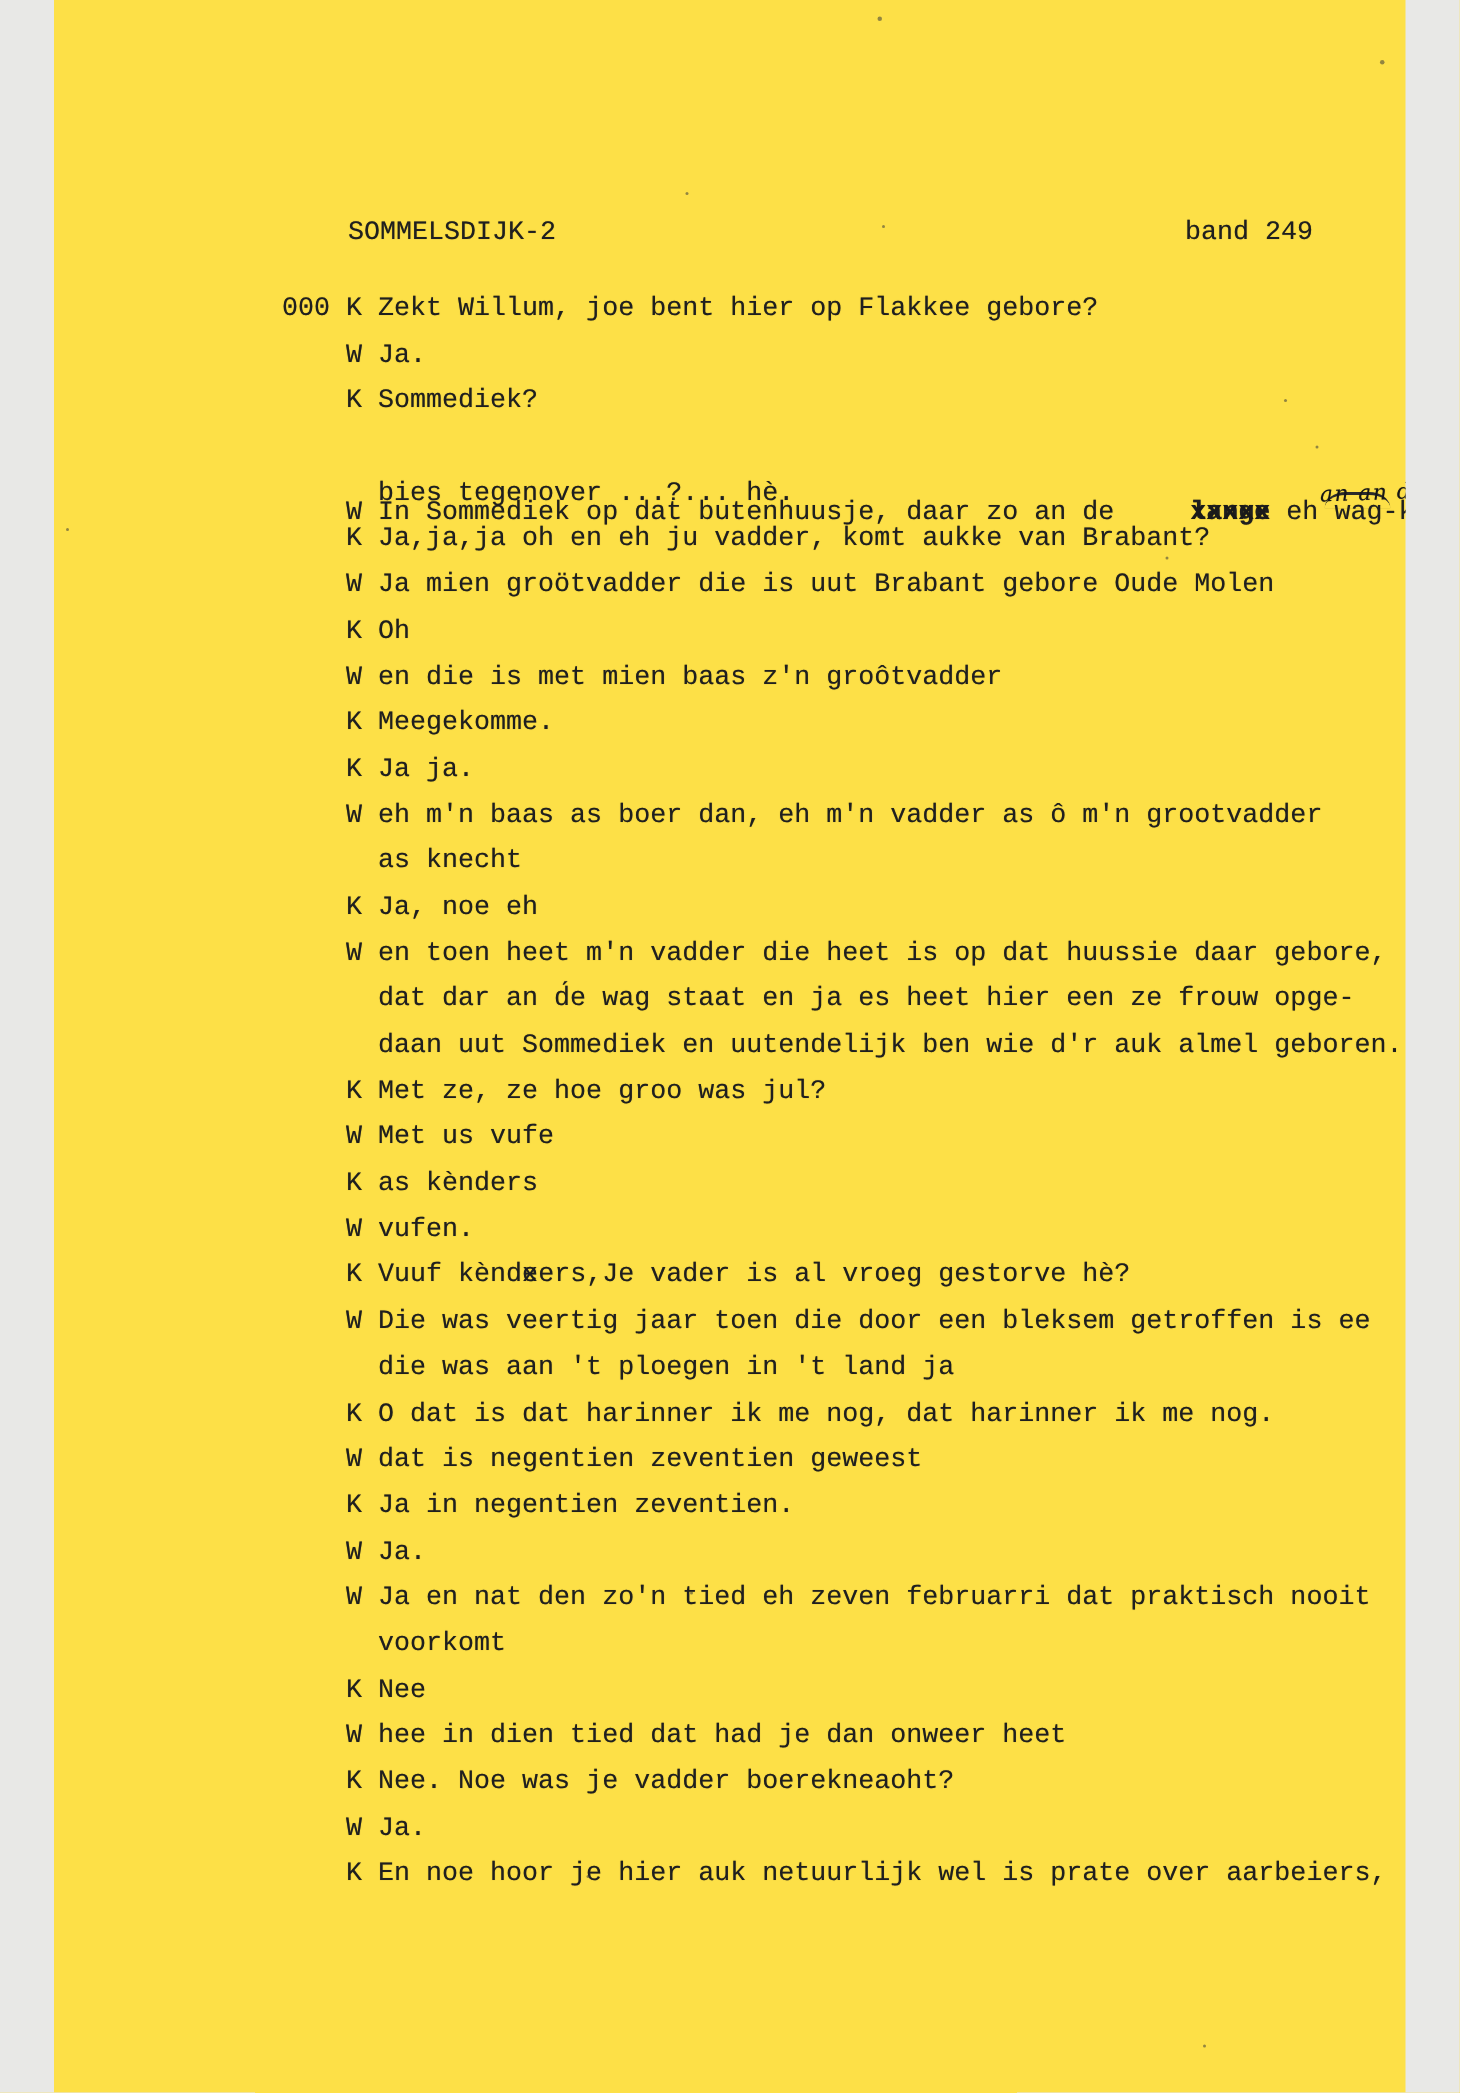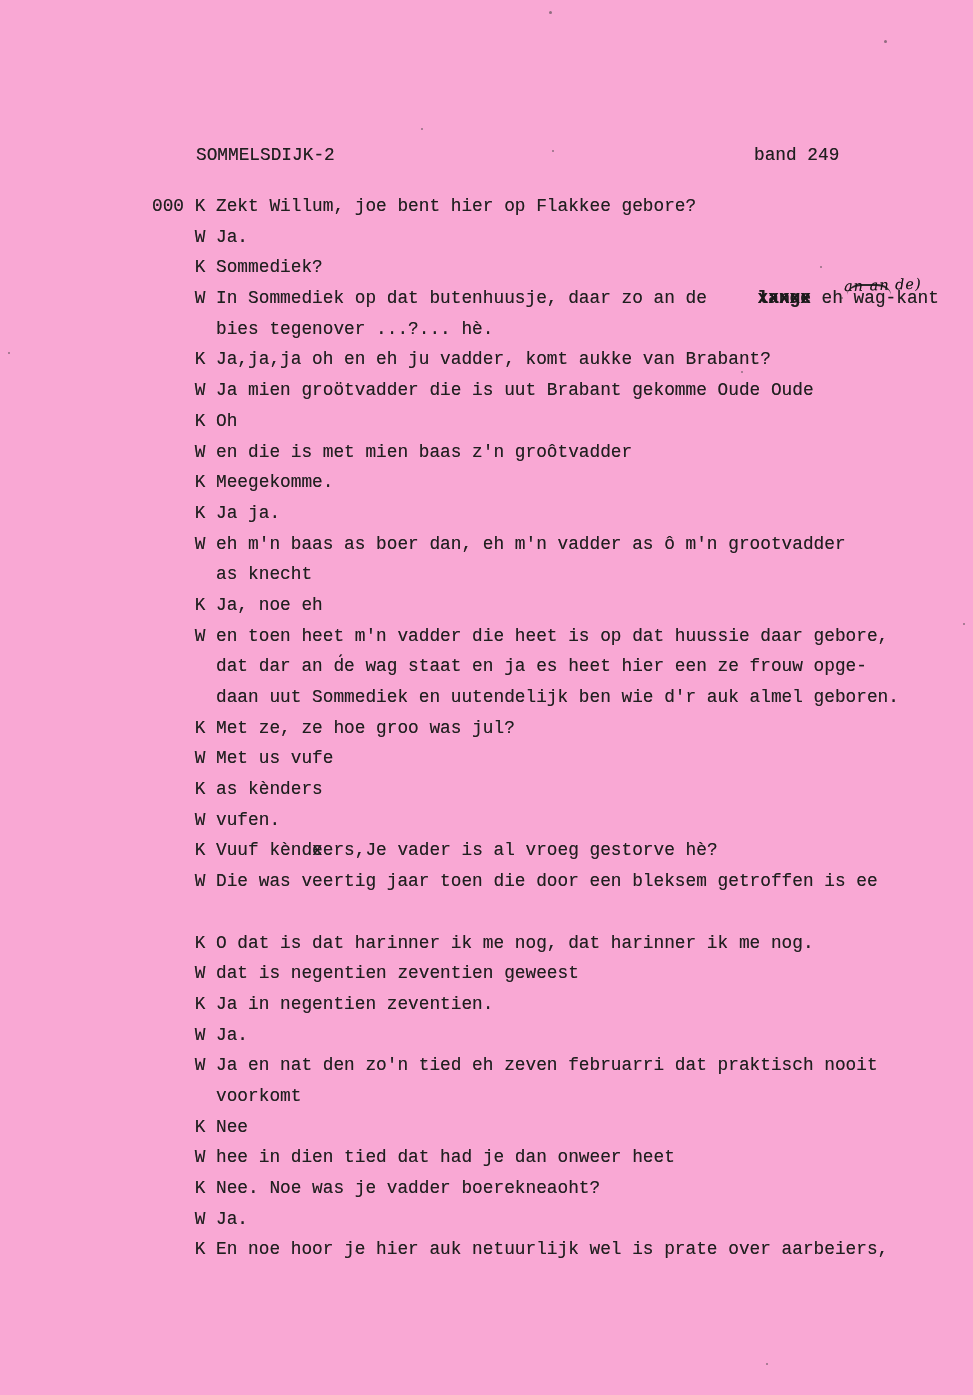--- a/index.html
+++ b/index.html
@@ -1,18 +1,18 @@
 <!DOCTYPE html>
 <html><head>
 <meta charset="utf-8">
 <style>
   html,body{margin:0;padding:0;background:#e8e8e6;}
   .page{
-    position:relative;width:973px;height:1395px;margin:0 auto;
-    background:#f9a8d4;overflow:hidden;
+    position:relative;width:901px;height:1395px;margin:0 auto;
+    background:#fde047;overflow:hidden;
     font-family:"Liberation Mono","DejaVu Sans Mono",monospace;
     color:#1f1f1f;
   }
   .hdr-left,.hdr-right{
     position:absolute;top:144px;font-size:17.8px;line-height:22px;white-space:pre;
     text-shadow:0 0 0.5px rgba(20,20,20,0.55);
   }
   .hdr-left{left:196px;}
   .hdr-right{left:754px;}
   .lines{position:absolute;left:152px;top:191px;width:800px;}
@@ -21,21 +21,21 @@
     text-shadow:0 0 0.5px rgba(20,20,20,0.5);
   }
   .prefix{white-space:pre;}
   .struck{position:relative;display:inline-block;font-weight:bold;margin-left:40px;}
   .struck .xover{
     position:absolute;left:0;top:0;width:100%;font-weight:bold;
     color:#1a1a1a;pointer-events:none;text-align:center;
   }
   .ostk{position:relative;display:inline-block;}
   .ostk .xover{position:absolute;left:0;top:0;width:100%;pointer-events:none;}
-  .annot{position:relative;display:inline-block;}
+  .annot{position:relative;display:inline-block;margin-top:44px;}
   .annot .arc{
     position:absolute;left:-7px;top:1px;width:calc(100% + 12px);height:9px;
     border-top:2px solid #2a2a2a;
     border-top-left-radius:55% 170%;border-top-right-radius:55% 170%;
   }
   .annot .hand{
     position:absolute;left:-10px;bottom:21px;
     font-family:"DejaVu Serif",serif;font-style:italic;
     font-size:14.5px;line-height:15px;white-space:nowrap;letter-spacing:1px;
     color:#161616;transform:rotate(-2deg);
@@ -49,38 +49,38 @@
   <div class="hdr-left">SOMMELSDIJK-2</div>
   <div class="hdr-right">band 249</div>
 
   <div class="lines">
       <div class="tline"><span class="prefix">000 K </span><span>Zekt Willum, joe bent hier op Flakkee gebore?</span></div>
       <div class="tline"><span class="prefix">    W </span><span>Ja.</span></div>
       <div class="tline"><span class="prefix">    K </span><span>Sommediek?</span></div>
       <div class="tline"><span class="prefix">    W </span><span>In Sommediek op dat butenhuusje, daar zo an de </span><span class="struck">lange<span class="xover">xxxxx</span></span><span> eh </span><span class="annot">wag<span class="arc"></span><span class="hand">an an de)</span></span><span>-kant</span></div>
       <div class="tline"><span class="prefix">      </span><span>bies tegenover ...?... hè.</span></div>
       <div class="tline"><span class="prefix">    K </span><span>Ja,ja,ja oh en eh ju vadder, komt aukke van Brabant?</span></div>
-      <div class="tline"><span class="prefix">    W </span><span>Ja mien groötvadder die is uut Brabant gekomme Oude Oude</span></div>
+      <div class="tline"><span class="prefix">    W </span><span>Ja mien groötvadder die is uut Brabant gebore Oude Molen</span></div>
       <div class="tline"><span class="prefix">    K </span><span>Oh</span></div>
       <div class="tline"><span class="prefix">    W </span><span>en die is met mien baas z'n groôtvadder</span></div>
       <div class="tline"><span class="prefix">    K </span><span>Meegekomme.</span></div>
       <div class="tline"><span class="prefix">    K </span><span>Ja ja.</span></div>
       <div class="tline"><span class="prefix">    W </span><span>eh m'n baas as boer dan, eh m'n vadder as ô m'n grootvadder</span></div>
       <div class="tline"><span class="prefix">      </span><span>as knecht</span></div>
       <div class="tline"><span class="prefix">    K </span><span>Ja, noe eh</span></div>
       <div class="tline"><span class="prefix">    W </span><span>en toen heet m'n vadder die heet is op dat huussie daar gebore,</span></div>
       <div class="tline"><span class="prefix">      </span><span>dat dar an d́e wag staat en ja es heet hier een ze frouw opge-</span></div>
       <div class="tline"><span class="prefix">      </span><span>daan uut Sommediek en uutendelijk ben wie d'r auk almel geboren.</span></div>
       <div class="tline"><span class="prefix">    K </span><span>Met ze, ze hoe groo was jul?</span></div>
       <div class="tline"><span class="prefix">    W </span><span>Met us vufe</span></div>
       <div class="tline"><span class="prefix">    K </span><span>as kènders</span></div>
       <div class="tline"><span class="prefix">    W </span><span>vufen.</span></div>
       <div class="tline"><span class="prefix">    K </span><span>Vuuf kènd</span><span class="ostk">e<span class="xover">x</span></span><span>ers,Je vader is al vroeg gestorve hè?</span></div>
       <div class="tline"><span class="prefix">    W </span><span>Die was veertig jaar toen die door een bleksem getroffen is ee</span></div>
-      <div class="tline"><span class="prefix">      </span></div>
+      <div class="tline"><span class="prefix">      </span><span>die was aan 't ploegen in 't land ja</span></div>
       <div class="tline"><span class="prefix">    K </span><span>O dat is dat harinner ik me nog, dat harinner ik me nog.</span></div>
       <div class="tline"><span class="prefix">    W </span><span>dat is negentien zeventien geweest</span></div>
       <div class="tline"><span class="prefix">    K </span><span>Ja in negentien zeventien.</span></div>
       <div class="tline"><span class="prefix">    W </span><span>Ja.</span></div>
       <div class="tline"><span class="prefix">    W </span><span>Ja en nat den zo'n tied eh zeven februarri dat praktisch nooit</span></div>
       <div class="tline"><span class="prefix">      </span><span>voorkomt</span></div>
       <div class="tline"><span class="prefix">    K </span><span>Nee</span></div>
       <div class="tline"><span class="prefix">    W </span><span>hee in dien tied dat had je dan onweer heet</span></div>
       <div class="tline"><span class="prefix">    K </span><span>Nee. Noe was je vadder boerekneaoht?</span></div>
       <div class="tline"><span class="prefix">    W </span><span>Ja.</span></div>

